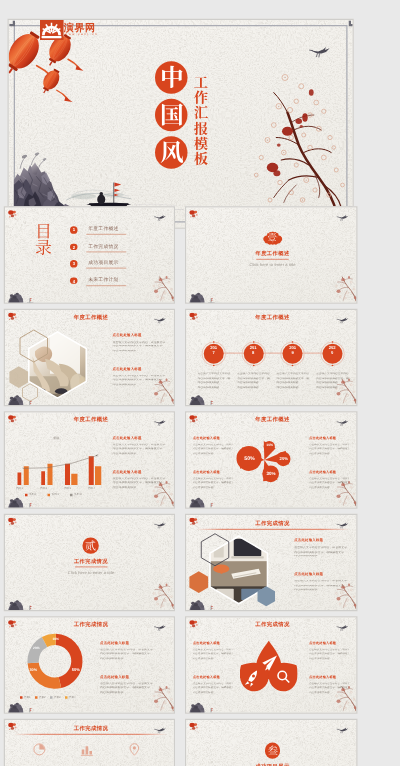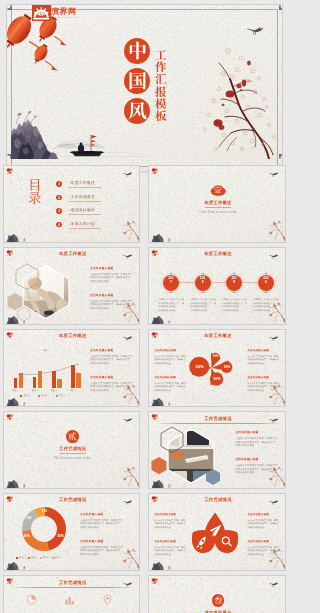--- a/index.html
+++ b/index.html
@@ -12,21 +12,21 @@
  background:linear-gradient(160deg,#f6f4f0 0%,#f2f0eb 55%,#eeece6 100%);}
 .paper svg{position:absolute;left:0;top:0;width:100%;height:100%;}
 .frm{position:absolute;border:0.6px solid #9ea0aa;box-sizing:border-box;pointer-events:none;opacity:.85;}
 svg{display:block;}
 .abs{position:absolute;}
 </style>
 </head>
 <body>
 
 <div class="page">
-<div class="sl" style="left:6.0px;top:4.0px;width:277.0px;height:168px">
+<div class="sl" style="left:6.0px;top:15px;width:277.0px;height:168px">
 <div class="paper">
         <svg xmlns="http://www.w3.org/2000/svg" viewBox="0 0 280 160" preserveAspectRatio="xMidYMid slice">
           <filter id="fib1" x="-10%" y="-10%" width="120%" height="120%">
             <feTurbulence type="fractalNoise" baseFrequency="0.9" numOctaves="1" seed="7" result="grain"></feTurbulence>
             <feTurbulence type="fractalNoise" baseFrequency="0.025" numOctaves="2" seed="13" result="warp"></feTurbulence>
             <feDisplacementMap in="grain" in2="warp" scale="26" xChannelSelector="R" yChannelSelector="G" result="fib"></feDisplacementMap>
             <feColorMatrix in="fib" type="matrix" values="0 0 0 0 0.55  0 0 0 0 0.52  0 0 0 0 0.47  0.9 0.4 0 0 -0.58"></feColorMatrix>
           </filter>
           <rect width="280" height="160" filter="url(#fib1)"></rect>
         </svg>

